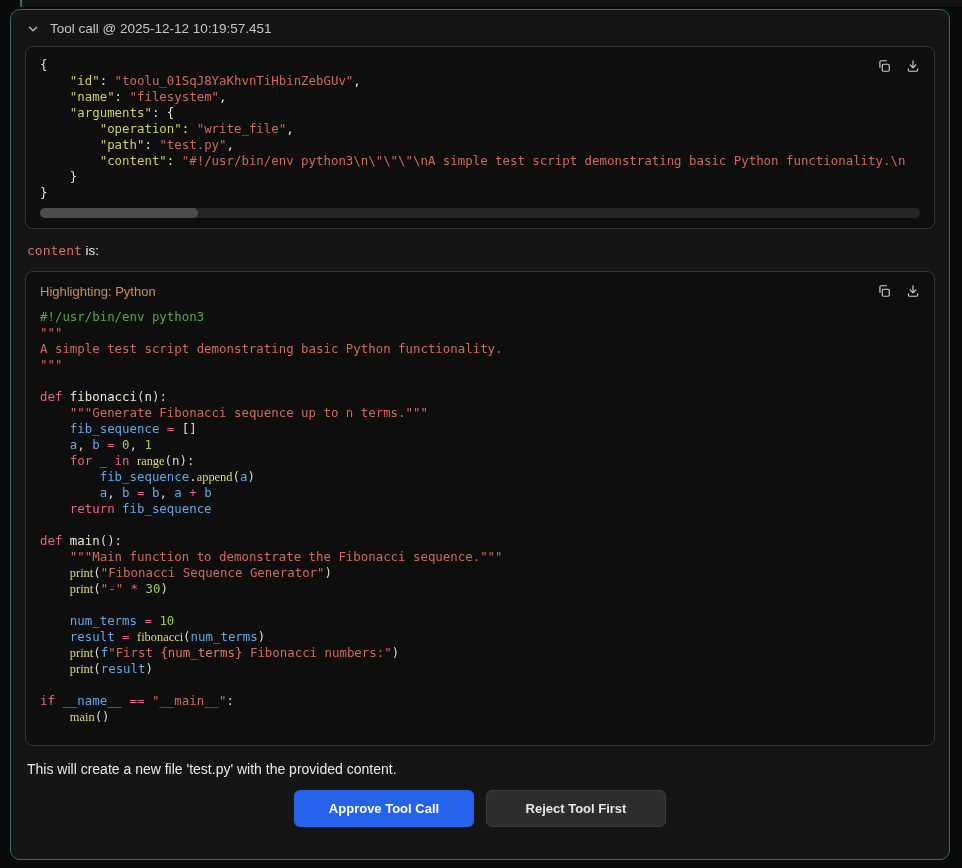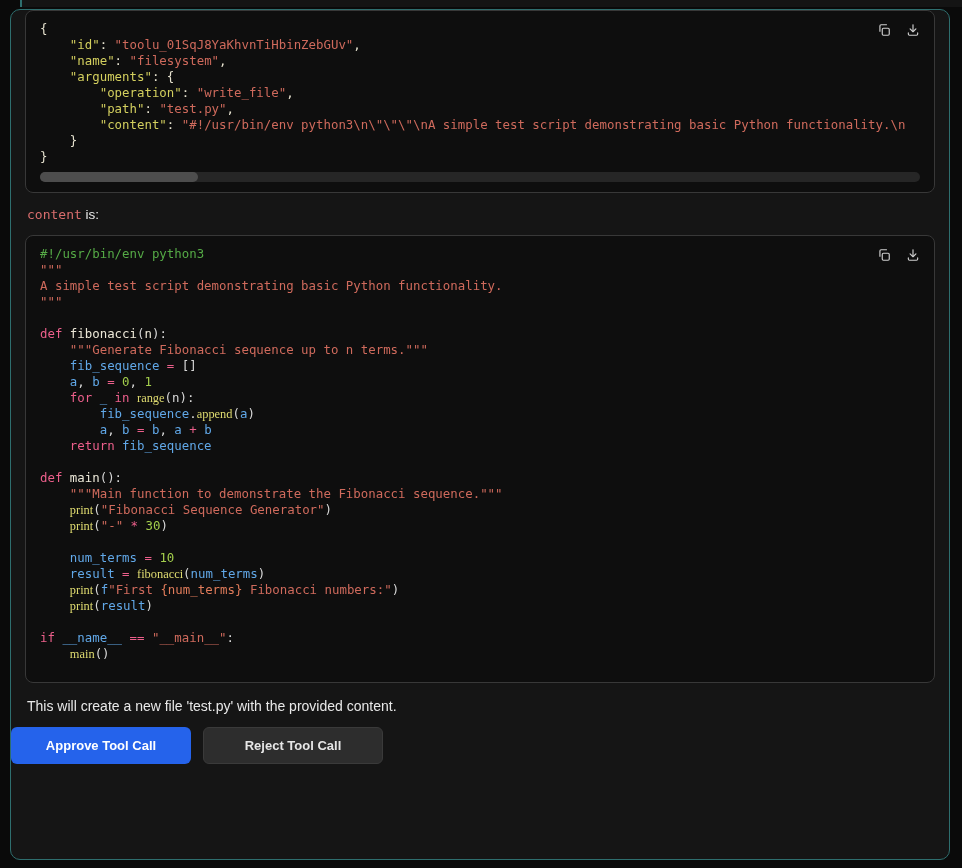--- a/index.html
+++ b/index.html
@@ -46,33 +46,41 @@
   .hscrollbar{height:10px;background:var(--scroll_track);border-radius:5px;margin-top:7px;}
   .hscrollbar .thumb{height:10px;background:var(--scroll_thumb);border-radius:5px;}
 
   .content-is{margin:14px 16px 13px 16px;font-size:13.5px;color:var(--body_text);}
   .content-is .inline-code{font-family:"DejaVu Sans Mono",monospace;color:#d96d6d;font-size:13px;}
 
   .py-card{padding-bottom:20px;}
 
   .footer-text{margin:15px 16px 0 16px;color:var(--body_text);font-size:14px;}
 
-  .button-row{display:flex;justify-content:flex-start;gap:12px;margin-top:13px;}
+  .button-row{display:flex;justify-content:center;gap:12px;margin-top:13px;}
   .btn{height:37px;width:180px;border-radius:6px;border:none;font-size:13px;
     font-family:"Liberation Sans",sans-serif;font-weight:600;cursor:pointer;}
   .btn-approve{background:var(--accent_blue);color:#ffffff;}
   .btn-reject{background:var(--reject_bg);color:#e6e6e6;border:1px solid #3a3a3a;}
 </style>
 </head>
 <body>
 
 <div class="prev-frag"></div>
 
 <div class="dialog">
 
+  <div class="dialog-header">
+    <span class="chev">
+      <svg width="14" height="14" viewBox="0 0 24 24" fill="none" stroke="currentColor" stroke-width="2.4" stroke-linecap="round" stroke-linejoin="round">
+          <polyline points="6 9 12 15 18 9"></polyline>
+        </svg>
+    </span>
+    <span>Tool call @ 2025-12-12 10:19:57.451</span>
+  </div>
 
   <div class="code-card">
     <div class="card-actions">
       <button class="icon-btn">
         <svg width="14" height="14" viewBox="0 0 24 24" fill="none" stroke="currentColor" stroke-width="2">
             <rect x="9" y="9" width="12" height="12" rx="2"></rect>
             <path d="M5 15V5a2 2 0 0 1 2-2h10"></path>
           </svg>
       </button>
       <button class="icon-btn">
@@ -87,20 +95,21 @@
     <div class="hscrollbar">
       <div class="thumb" style="width: 18%;"></div>
     </div>
   </div>
 
   <div class="content-is">
     <span class="inline-code">content</span><span> is:</span>
   </div>
 
   <div class="code-card py-card">
+    <div class="card-label">Highlighting: Python</div>
     <div class="card-actions">
       <button class="icon-btn">
         <svg width="14" height="14" viewBox="0 0 24 24" fill="none" stroke="currentColor" stroke-width="2">
             <rect x="9" y="9" width="12" height="12" rx="2"></rect>
             <path d="M5 15V5a2 2 0 0 1 2-2h10"></path>
           </svg>
       </button>
       <button class="icon-btn">
         <svg width="14" height="14" viewBox="0 0 24 24" fill="none" stroke="currentColor" stroke-width="2" stroke-linecap="round" stroke-linejoin="round">
             <path d="M12 3v11"></path>
@@ -109,16 +118,16 @@
           </svg>
       </button>
     </div>
     <pre class="code py" id="python-code"><div class="cl"><span class="tok-cmt">#!/usr/bin/env python3</span></div><div class="cl"><span class="tok-str">"""</span></div><div class="cl"><span class="tok-str">A simple test script demonstrating basic Python functionality.</span></div><div class="cl"><span class="tok-str">"""</span></div><div class="cl">&nbsp;</div><div class="cl"><span class="tok-kw">def </span><span class="tok-def">fibonacci</span><span class="tok-plain">(</span><span class="tok-def">n</span><span class="tok-plain">):</span></div><div class="cl"><span class="tok-plain">    </span><span class="tok-str">"""Generate Fibonacci sequence up to n terms."""</span></div><div class="cl"><span class="tok-plain">    </span><span class="tok-var">fib_sequence</span><span class="tok-op"> = </span><span class="tok-plain">[]</span></div><div class="cl"><span class="tok-plain">    </span><span class="tok-var">a</span><span class="tok-plain">, </span><span class="tok-var">b</span><span class="tok-op"> = </span><span class="tok-num">0</span><span class="tok-plain">, </span><span class="tok-num">1</span></div><div class="cl"><span class="tok-plain">    </span><span class="tok-kw">for </span><span class="tok-var">_</span><span class="tok-kw"> in </span><span class="tok-fn">range</span><span class="tok-plain">(n):</span></div><div class="cl"><span class="tok-plain">        </span><span class="tok-var">fib_sequence</span><span class="tok-plain">.</span><span class="tok-fn">append</span><span class="tok-plain">(</span><span class="tok-var">a</span><span class="tok-plain">)</span></div><div class="cl"><span class="tok-plain">        </span><span class="tok-var">a</span><span class="tok-plain">, </span><span class="tok-var">b</span><span class="tok-op"> = </span><span class="tok-var">b</span><span class="tok-plain">, </span><span class="tok-var">a</span><span class="tok-op"> + </span><span class="tok-var">b</span></div><div class="cl"><span class="tok-plain">    </span><span class="tok-kw">return </span><span class="tok-var">fib_sequence</span></div><div class="cl">&nbsp;</div><div class="cl"><span class="tok-kw">def </span><span class="tok-def">main</span><span class="tok-plain">():</span></div><div class="cl"><span class="tok-plain">    </span><span class="tok-str">"""Main function to demonstrate the Fibonacci sequence."""</span></div><div class="cl"><span class="tok-plain">    </span><span class="tok-fn">print</span><span class="tok-plain">(</span><span class="tok-str">"Fibonacci Sequence Generator"</span><span class="tok-plain">)</span></div><div class="cl"><span class="tok-plain">    </span><span class="tok-fn">print</span><span class="tok-plain">(</span><span class="tok-str">"-"</span><span class="tok-op"> * </span><span class="tok-num">30</span><span class="tok-plain">)</span></div><div class="cl">&nbsp;</div><div class="cl"><span class="tok-plain">    </span><span class="tok-var">num_terms</span><span class="tok-op"> = </span><span class="tok-num">10</span></div><div class="cl"><span class="tok-plain">    </span><span class="tok-var">result</span><span class="tok-op"> = </span><span class="tok-fn">fibonacci</span><span class="tok-plain">(</span><span class="tok-var">num_terms</span><span class="tok-plain">)</span></div><div class="cl"><span class="tok-plain">    </span><span class="tok-fn">print</span><span class="tok-plain">(</span><span class="tok-var">f</span><span class="tok-str">"First </span><span class="tok-fstr">{num_terms}</span><span class="tok-str"> Fibonacci numbers:"</span><span class="tok-plain">)</span></div><div class="cl"><span class="tok-plain">    </span><span class="tok-fn">print</span><span class="tok-plain">(</span><span class="tok-var">result</span><span class="tok-plain">)</span></div><div class="cl">&nbsp;</div><div class="cl"><span class="tok-kw">if </span><span class="tok-var">__name__</span><span class="tok-op"> == </span><span class="tok-str">"__main__"</span><span class="tok-plain">:</span></div><div class="cl"><span class="tok-plain">    </span><span class="tok-fn">main</span><span class="tok-plain">()</span></div></pre>
   </div>
 
   <div class="footer-text">This will create a new file 'test.py' with the provided content.</div>
 
   <div class="button-row">
     <button class="btn btn-approve">Approve Tool Call</button>
-    <button class="btn btn-reject">Reject Tool Call</button>
+    <button class="btn btn-reject">Reject Tool First</button>
   </div>
 
 </div>
 
 </body></html>

